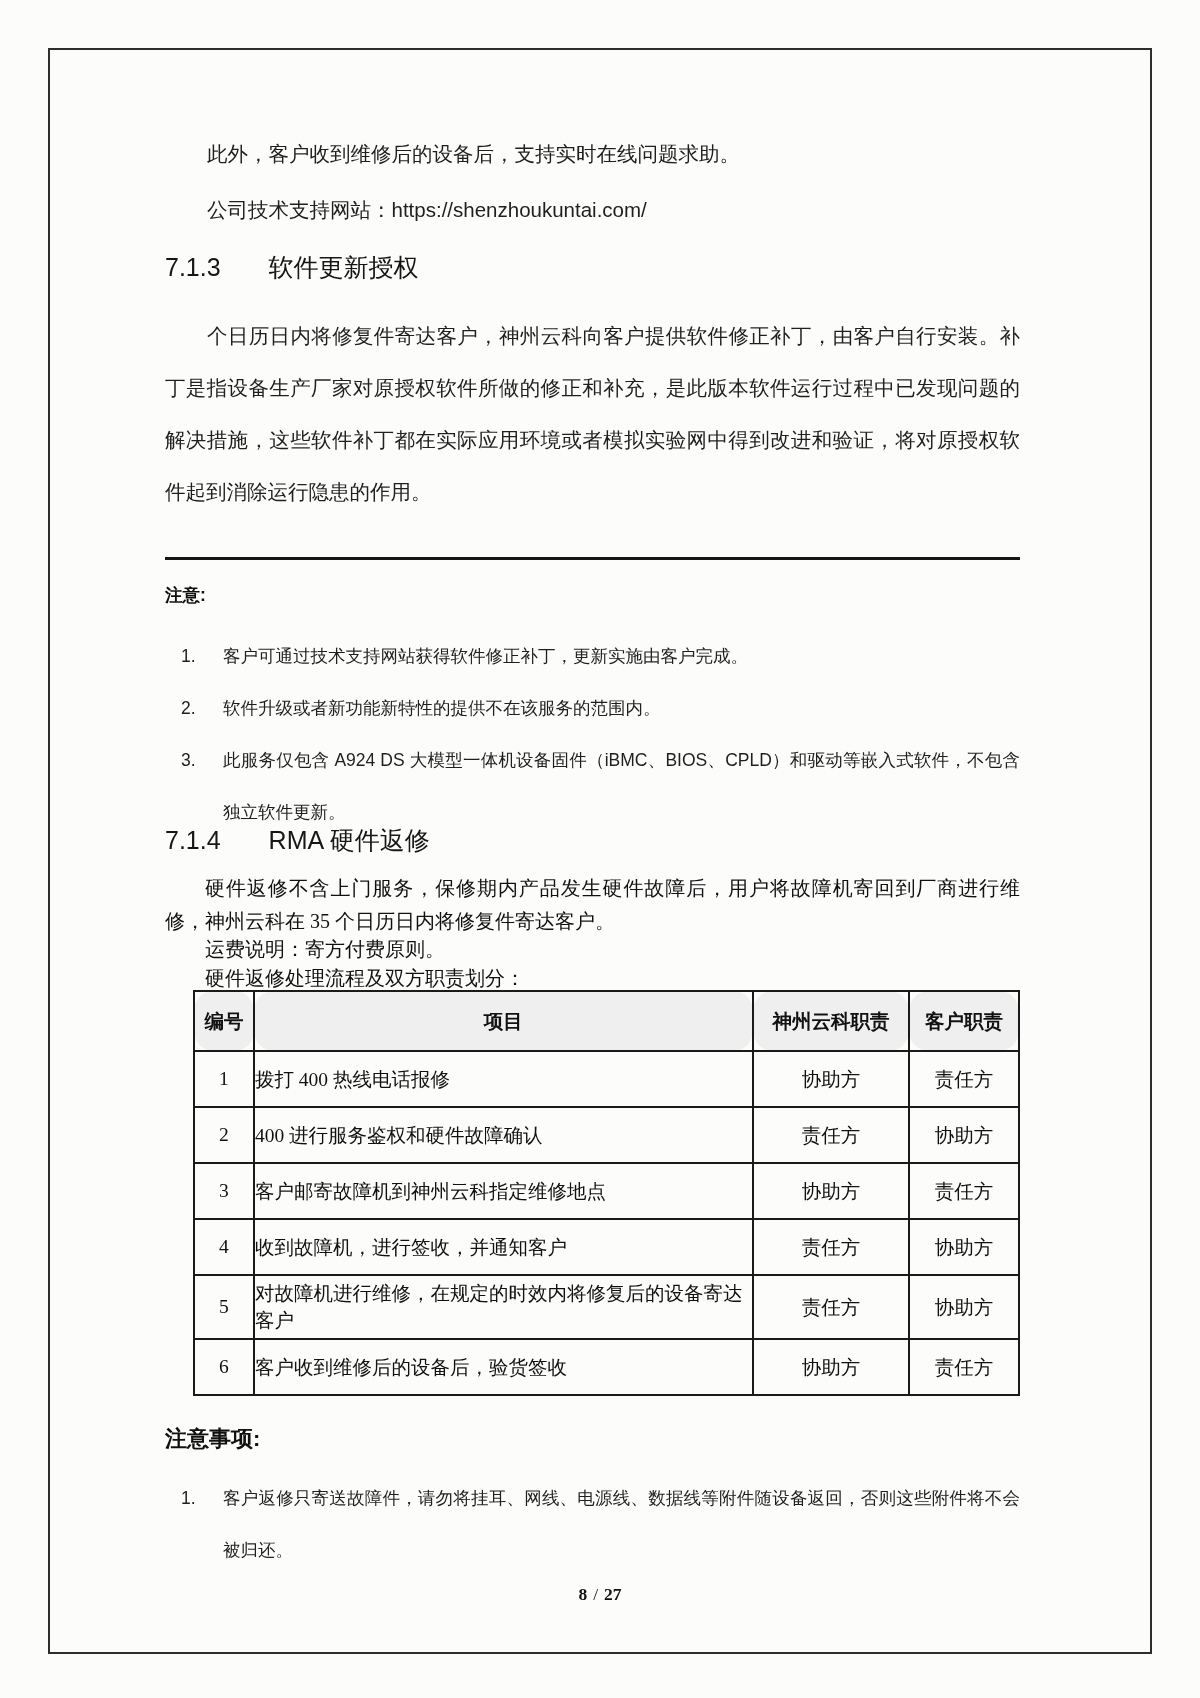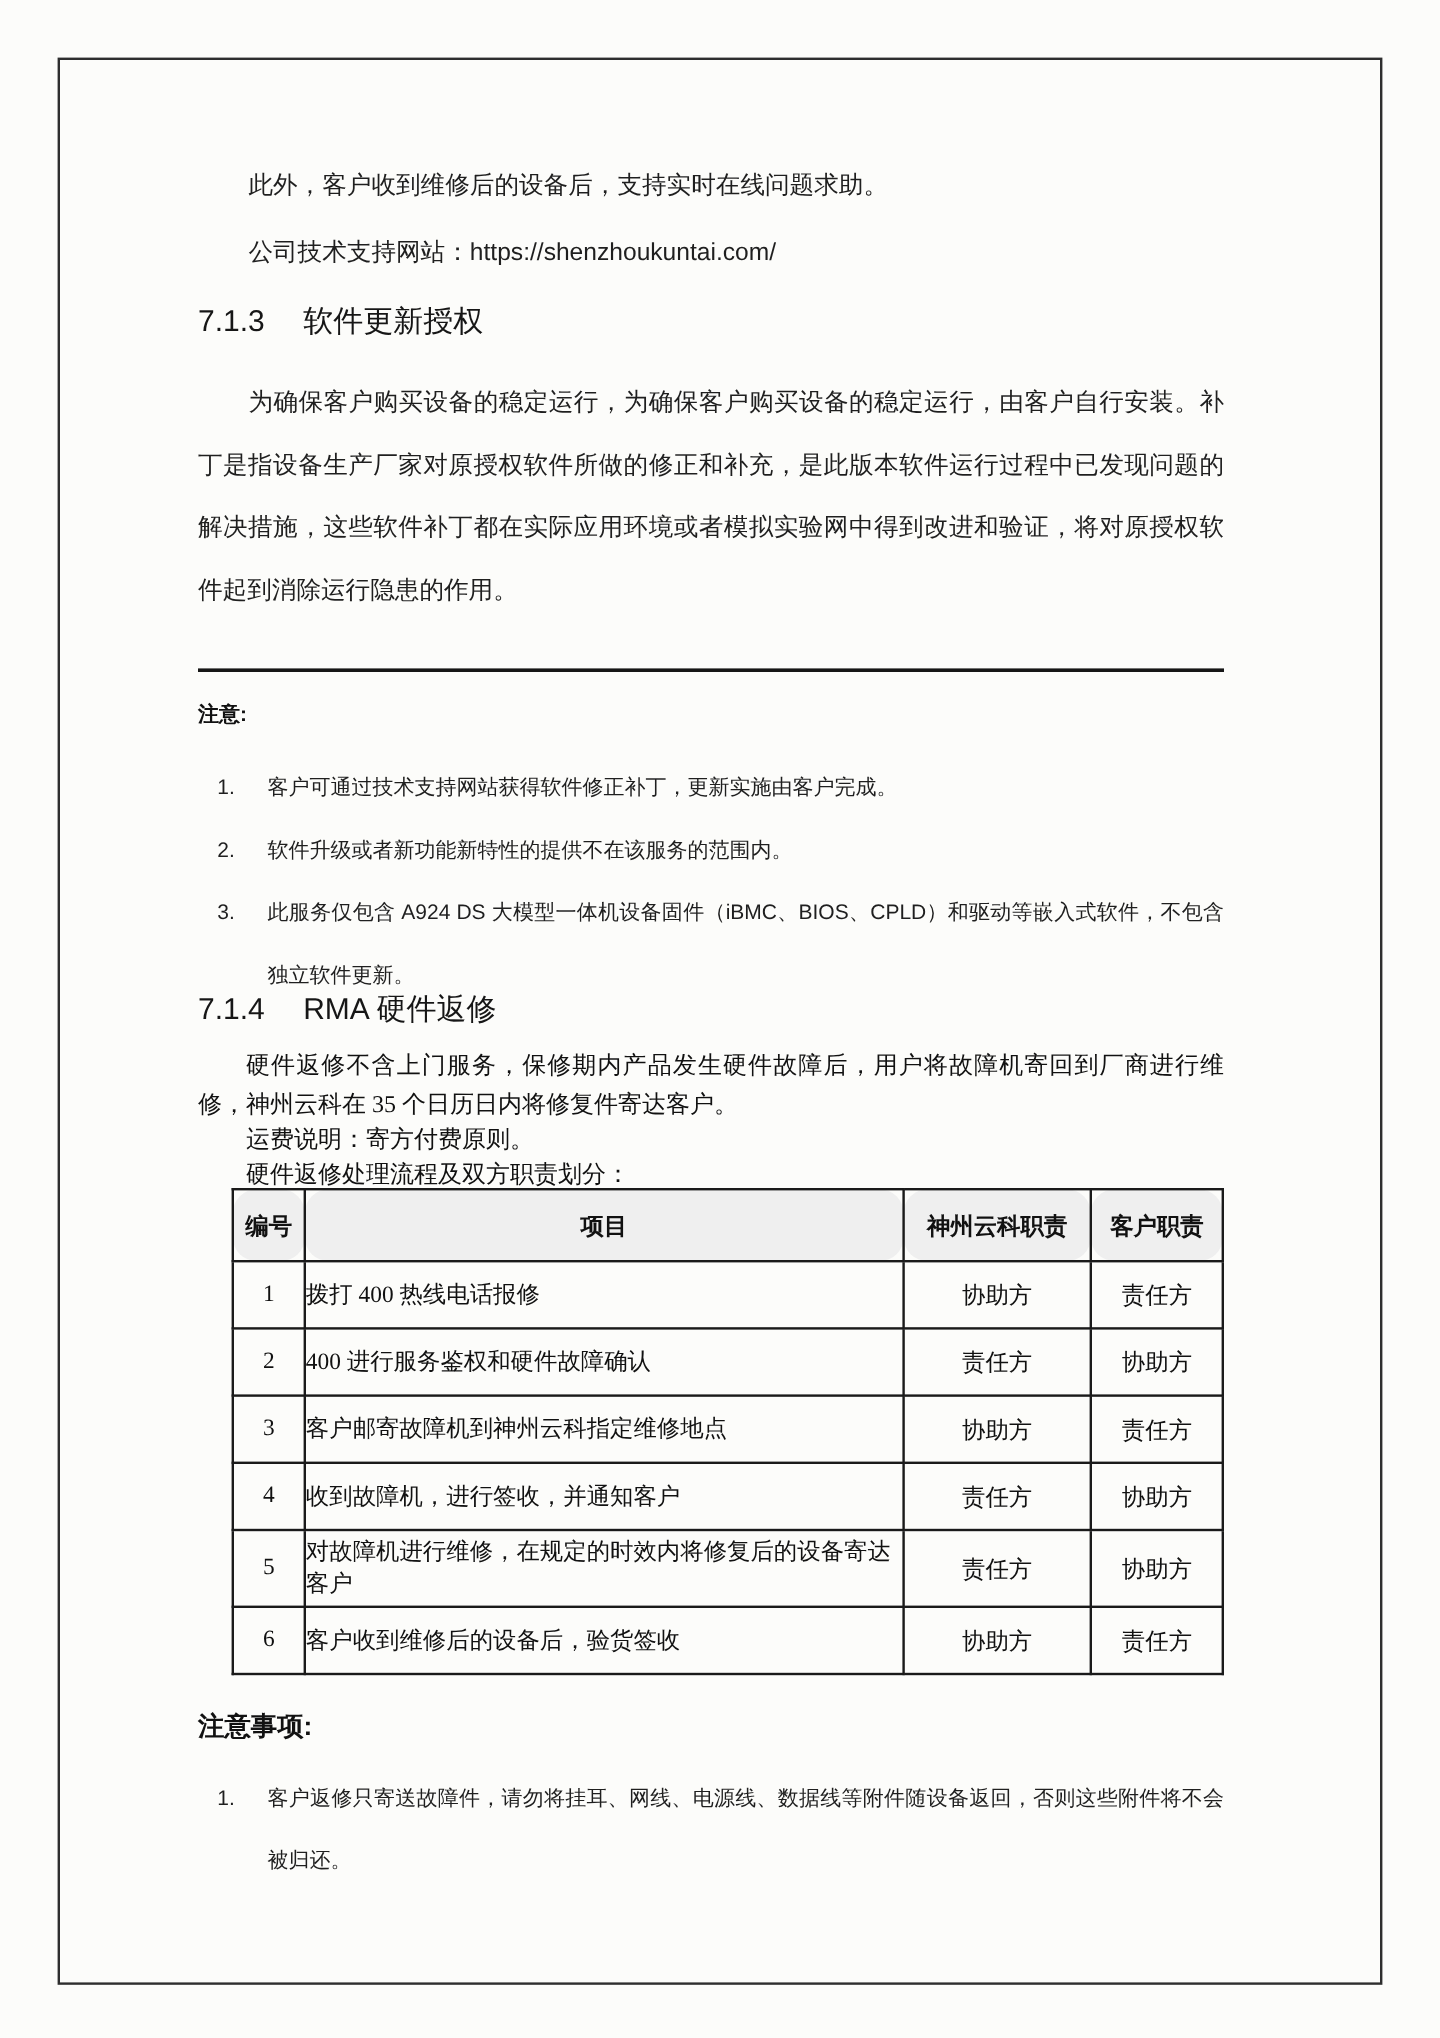--- a/index.html
+++ b/index.html
@@ -18,21 +18,21 @@
     font-family:"Liberation Serif","DejaVu Serif",serif;
     font-size:16px;letter-spacing:3px;color:#3c3c3c;
   }
 
   .p-intro{font-size:20.5px;padding-left:42px;color:#1f1f1f;}
   .p-intro1{top:140px;}
   .p-intro2{top:196px;}
 
   .sec-heading{
     font-size:25px;font-weight:500;color:#161616;
-    display:flex;gap:32px;align-items:baseline;
+    display:flex;gap:48px;align-items:baseline;
   }
   .h-713{top:251px;}
   .h-714{top:824px;}
 
   .body-713{
     top:310px;font-size:20.5px;line-height:52px;color:#1f1f1f;
     text-align:justify;text-indent:42px;
   }
 
   .rule{top:557px;height:3px;background:#161616;}
@@ -78,21 +78,21 @@
 
 
   <div class="abs p-intro p-intro1">此外，客户收到维修后的设备后，支持实时在线问题求助。</div>
   <div class="abs p-intro p-intro2">公司技术支持网站：https://shenzhoukuntai.com/</div>
 
   <div class="abs sec-heading h-713">
     <span>7.1.3</span>
     <span>软件更新授权</span>
   </div>
 
-  <div class="abs body-713">为确保客户购买设备的稳定运行，为确保客户购买设备的稳定运行，由客户自行安装。补丁是指设备生产厂家对原授权软件所做的修正和补充，是此版本软件运行过程中已发现问题的解决措施，这些软件补丁都在实际应用环境或者模拟实验网中得到改进和验证，将对原授权软件起到消除运行隐患的作用。</div>
+  <div class="abs body-713">个日历日内将修复件寄达客户，神州云科向客户提供软件修正补丁，由客户自行安装。补丁是指设备生产厂家对原授权软件所做的修正和补充，是此版本软件运行过程中已发现问题的解决措施，这些软件补丁都在实际应用环境或者模拟实验网中得到改进和验证，将对原授权软件起到消除运行隐患的作用。</div>
 
   <div class="abs rule"></div>
 
   <div class="abs note-label">注意:</div>
 
   <div class="abs notes">
     <div class="note-item">
       <span class="note-num">1.</span>
       <span class="note-text">客户可通过技术支持网站获得软件修正补丁，更新实施由客户完成。</span>
     </div>
@@ -174,13 +174,16 @@
 
   <div class="abs notice-label">注意事项:</div>
 
   <div class="abs notes notice">
     <div class="note-item">
       <span class="note-num">1.</span>
       <span class="note-text">客户返修只寄送故障件，请勿将挂耳、网线、电源线、数据线等附件随设备返回，否则这些附件将不会被归还。</span>
     </div>
   </div>
 
+  <div class="footer">
+    <span>8</span><span class="sep">/</span><span>27</span>
+  </div>
 </div>
 
 </body></html>

